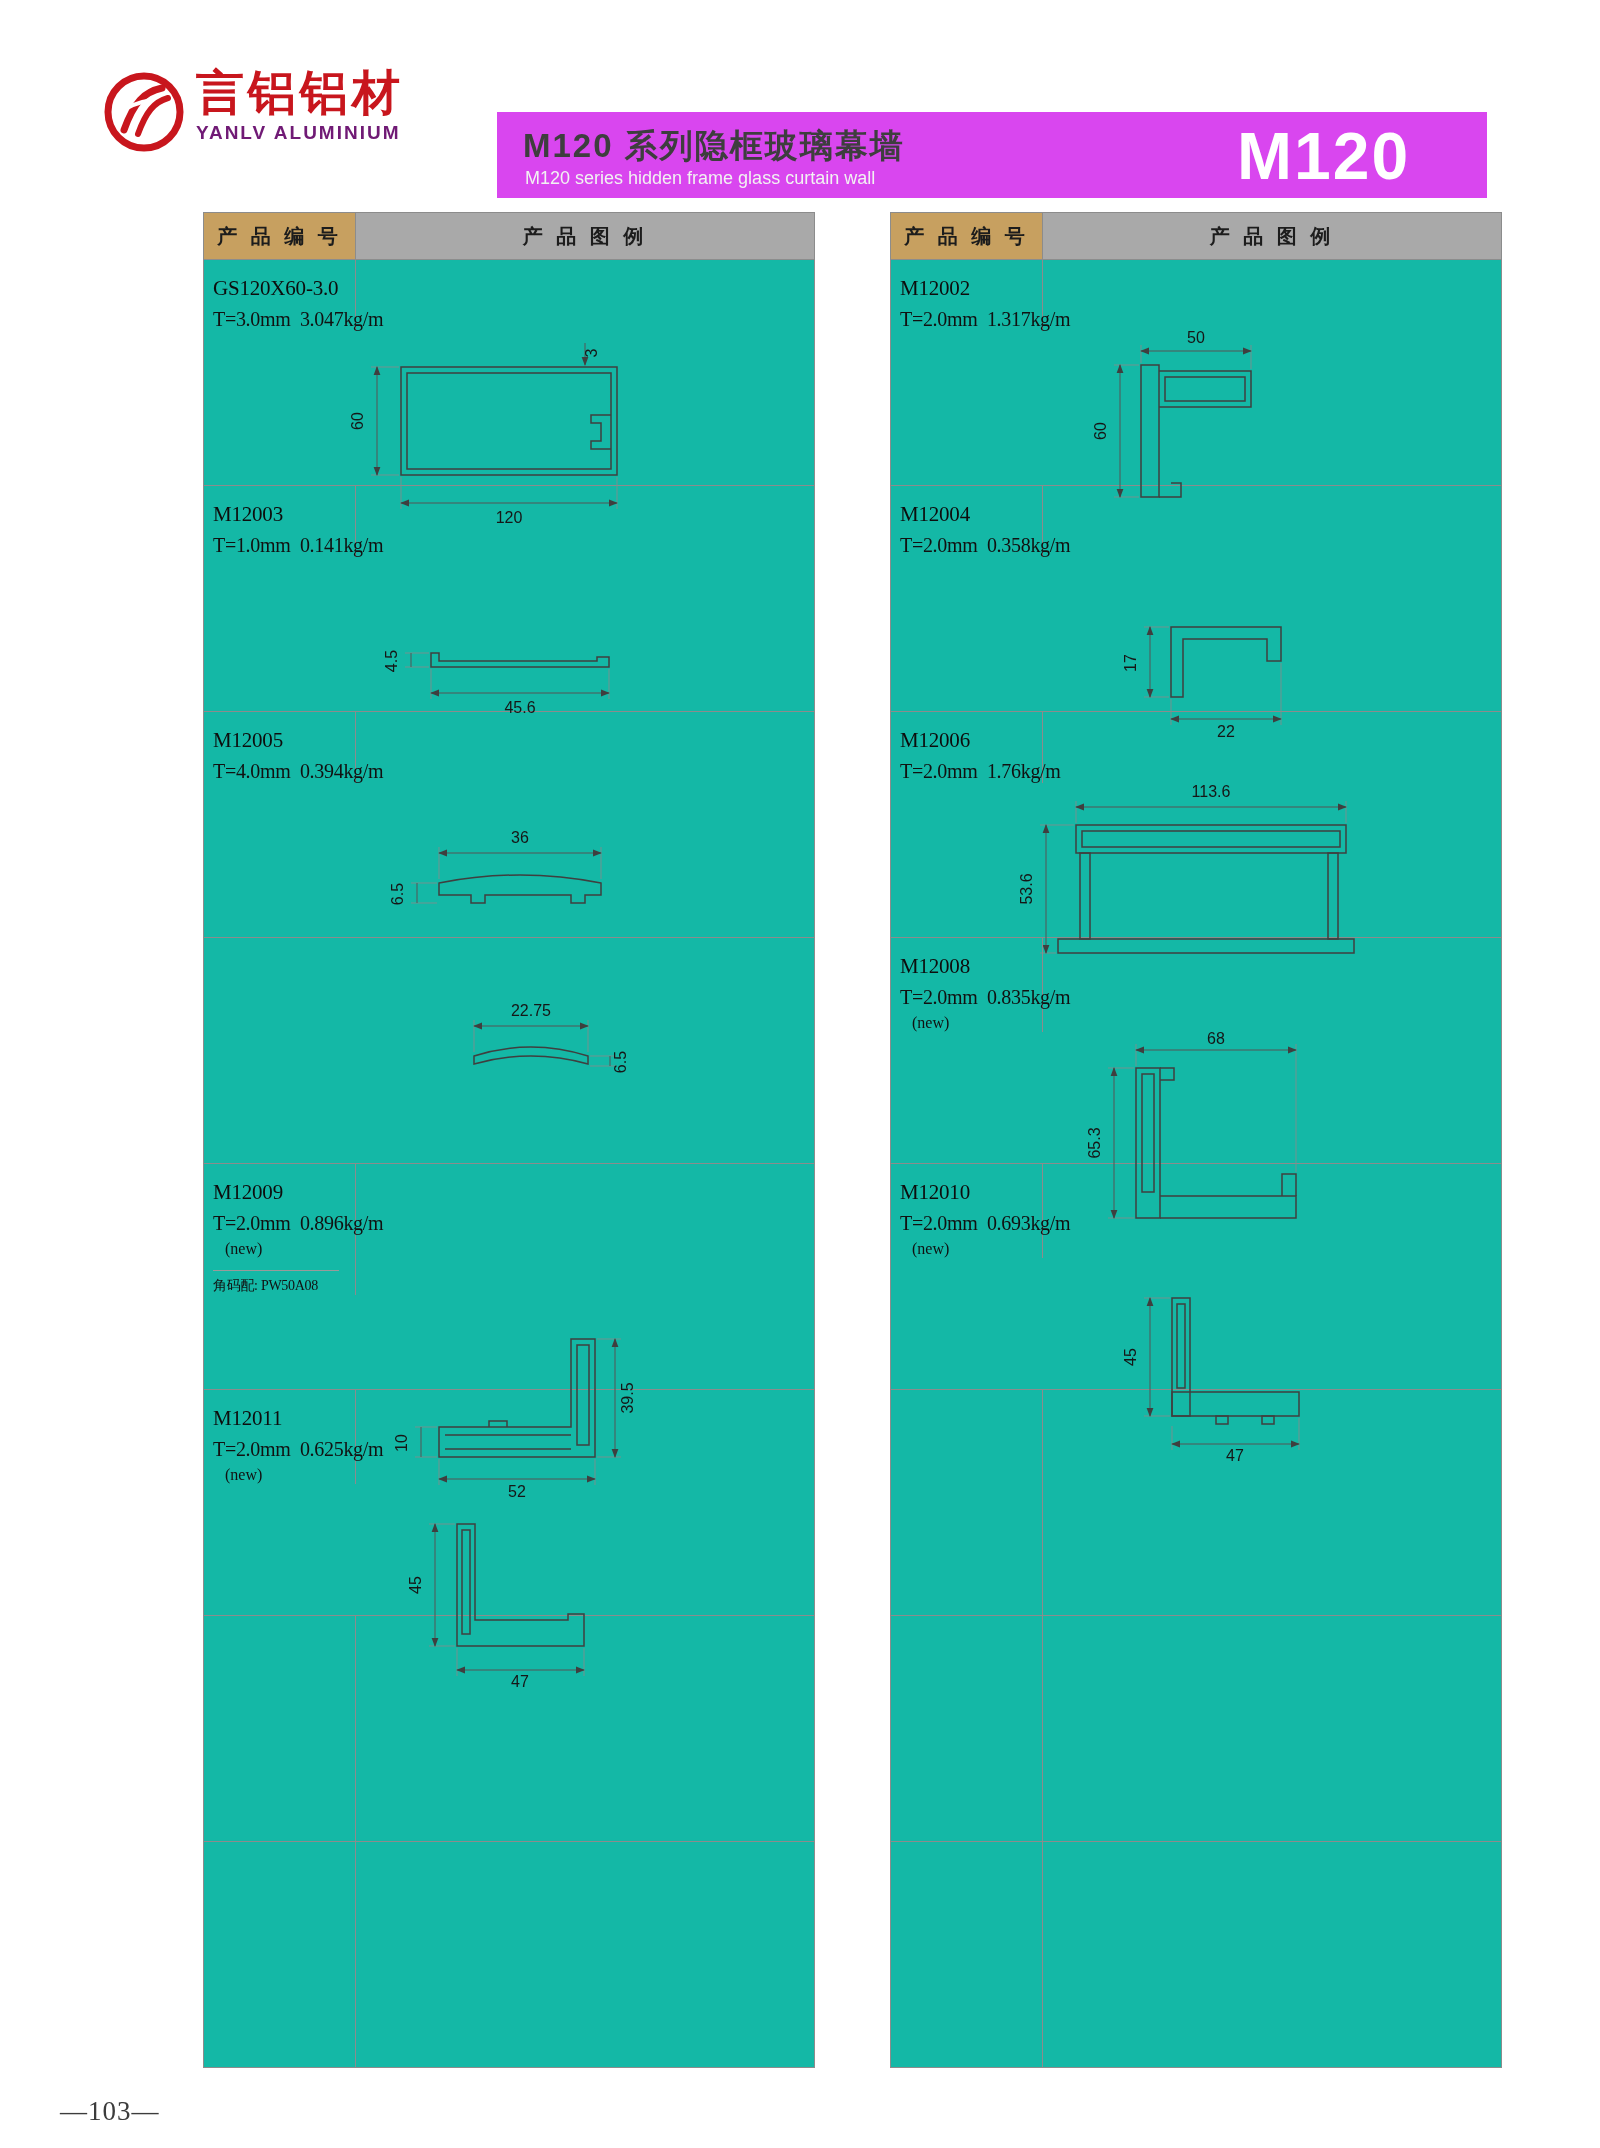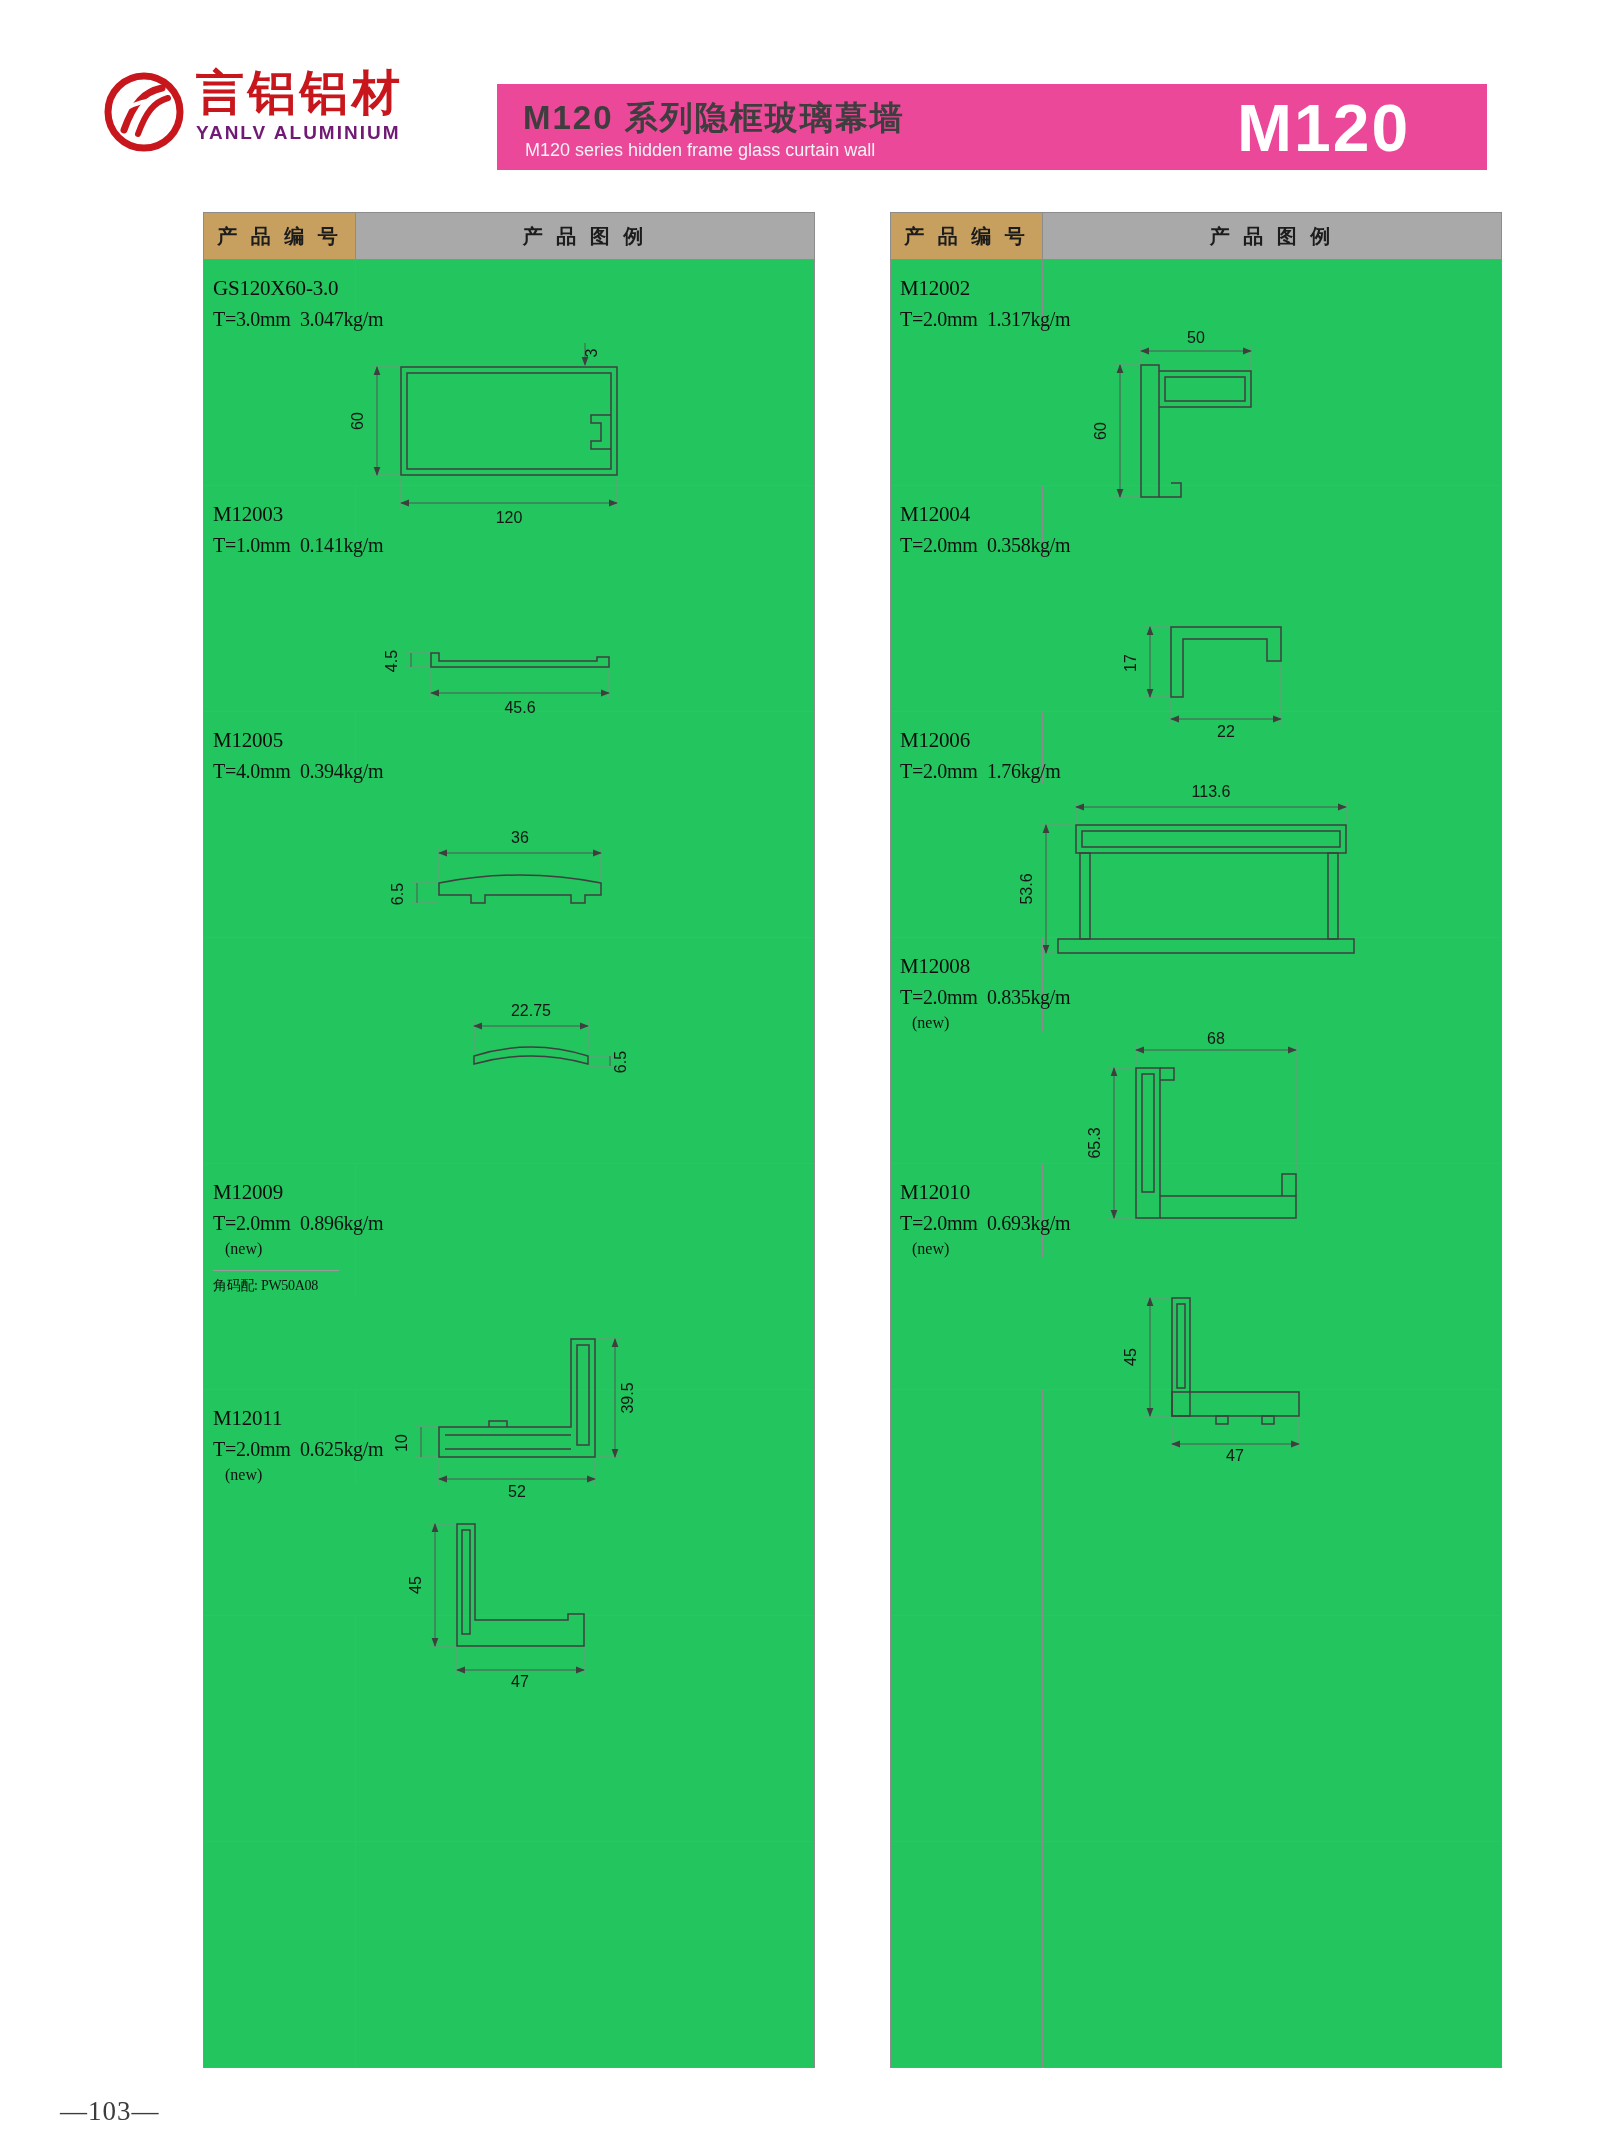--- a/index.html
+++ b/index.html
@@ -9,27 +9,27 @@
     font-family:"Liberation Sans", sans-serif;
     color:#222;
   }
 
   
   .logo { position:absolute; left:100px; top:68px; display:flex; align-items:flex-start; gap:8px; }
   .logo-mark { width:88px; height:88px; }
   .logo-text .cn { font-size:48px; font-weight:bold; color:#c8161d; letter-spacing:4px; line-height:1.05; }
   .logo-text .en { font-size:19px; font-weight:bold; color:#701a75; letter-spacing:2px; margin-top:4px; }
 
-  .title-bar { position:absolute; left:497px; top:84px; width:990px; height:86px; background:#ec4899; }
+  .title-bar { position:absolute; left:497px; top:112px; width:990px; height:86px; background:#d946ef; }
   .title-bar .t-cn { position:absolute; left:26px; top:12px; font-size:33px; font-weight:bold; color:#3e3e3e; letter-spacing:2px; }
   .title-bar .t-en { position:absolute; left:28px; top:56px; font-size:18px; color:#f2f2f2; }
   .title-bar .badge { position:absolute; left:740px; top:6px; font-size:66px; font-weight:bold; color:#ffffff; letter-spacing:2px; }
 
   
-  .table { position:absolute; top:212px; width:612px; border:1px solid #8c8c8c; background:#22c55e; }
+  .table { position:absolute; top:212px; width:612px; border:1px solid #8c8c8c; background:#14b8a6; }
   .table.left  { left:203px; }
   .table.right { left:890px; }
 
   .thead { display:flex; height:46px; }
   .th { display:flex; align-items:center; justify-content:center; font-size:20px; font-weight:bold;
         color:#1c1c1c; letter-spacing:4px; }
   .th1 { width:152px; border-right:1px solid #8c8c8c; }
   .th2 { flex:1; }
 
   .trow { display:flex; height:226px; border-top:1px solid #8c8c8c;flex-direction:column; }

